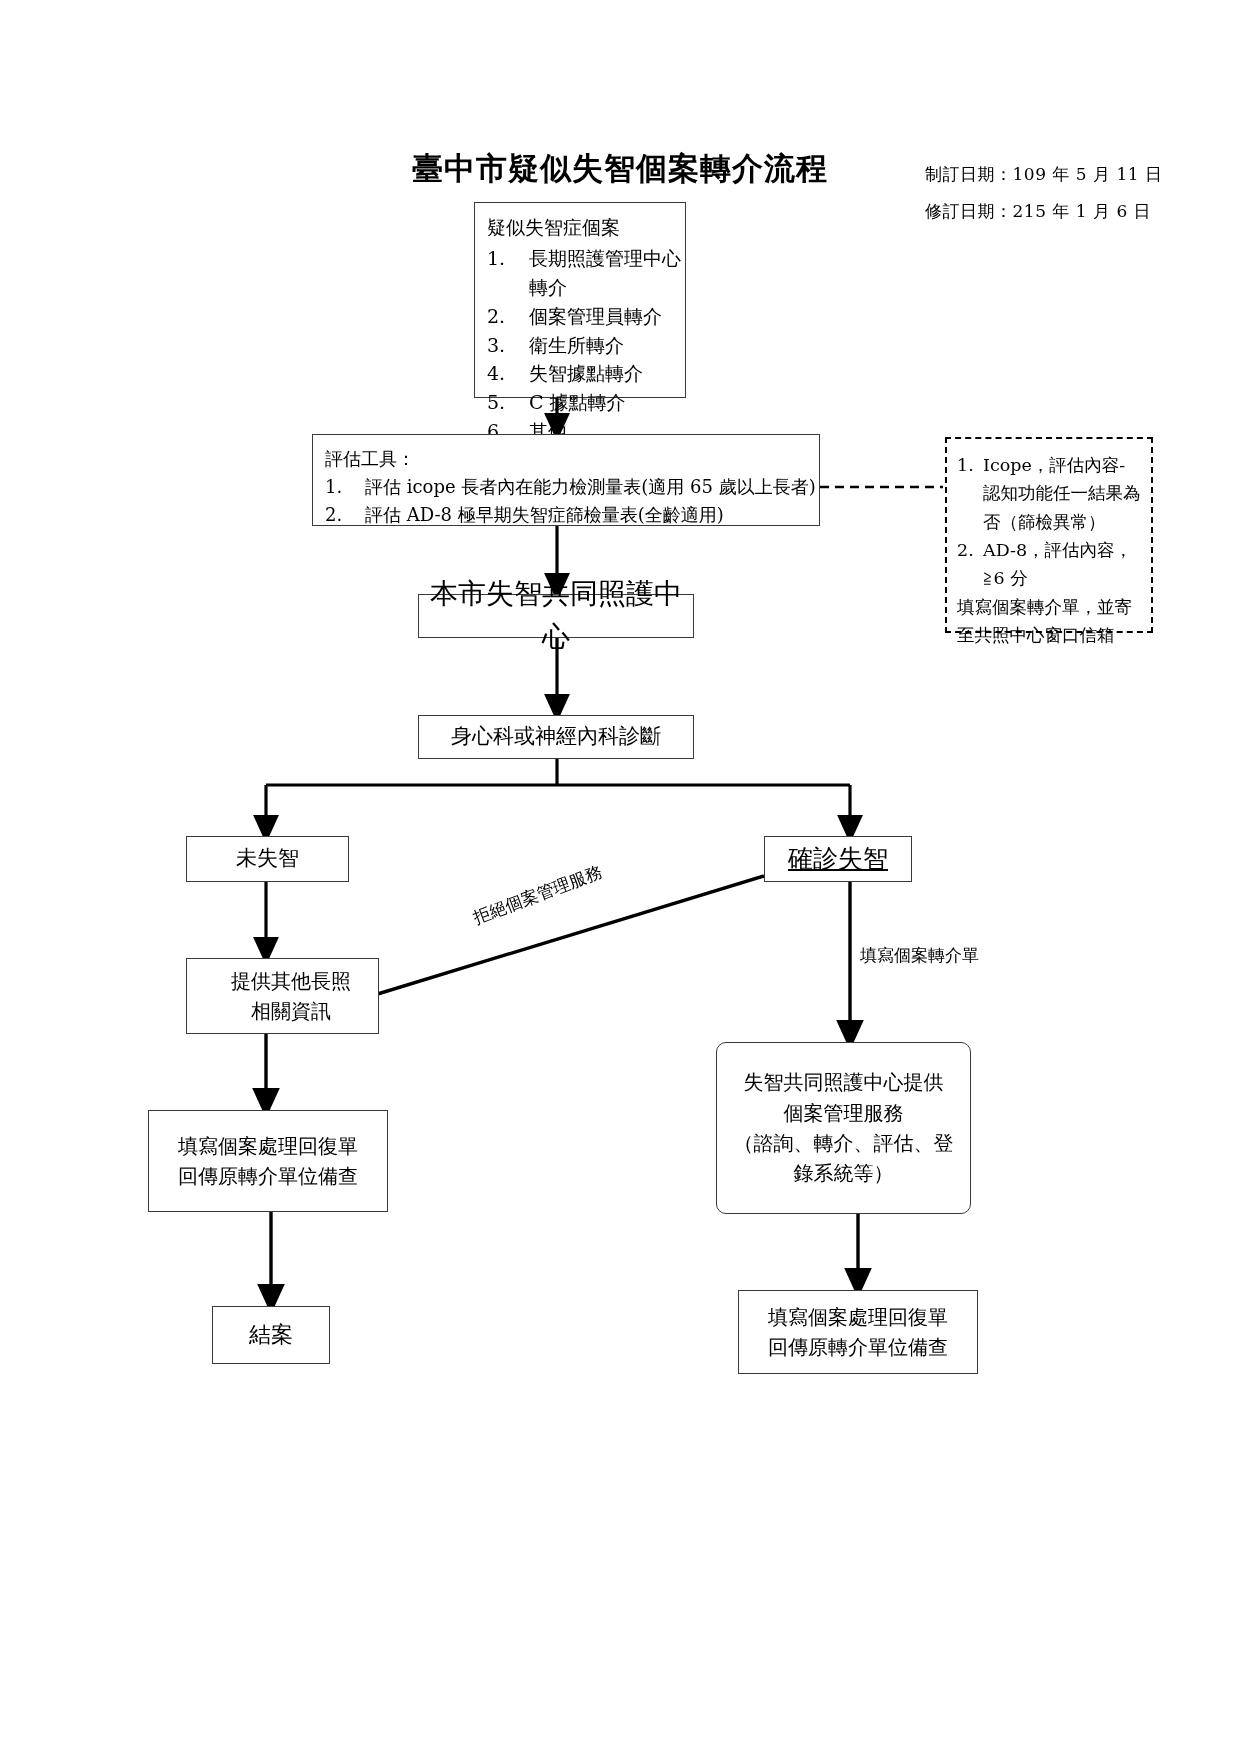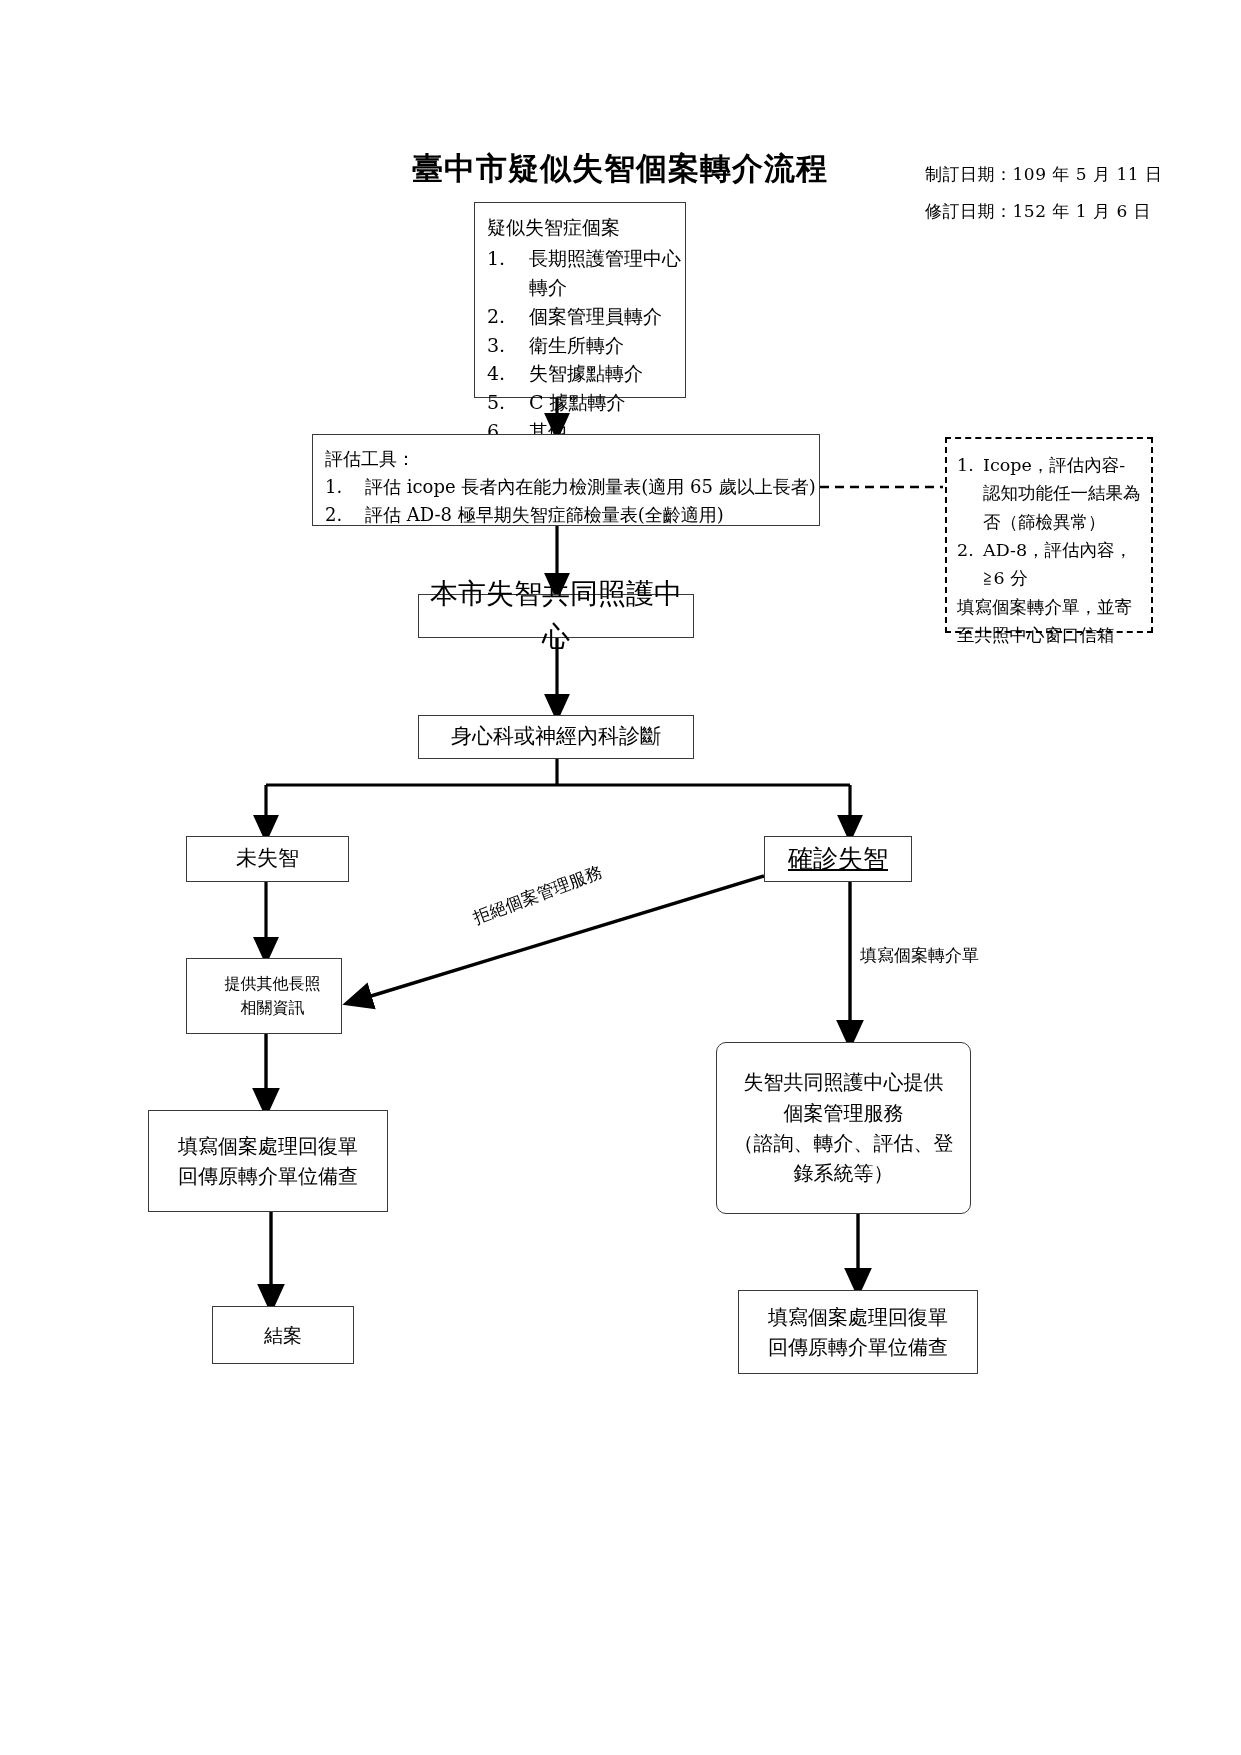--- a/index.html
+++ b/index.html
@@ -100,23 +100,23 @@
     font-size: 17.5px;
     line-height: 1.62;
   }
   #box-criteria ol.num > li .idx { width: 26px; }
   #box-criteria .tail { margin-top: 0px; }
 
   #box-center   { left: 418px; top: 594px; width: 276px; height: 44px; font-size: 28px; }
   #box-diagnose { left: 418px; top: 715px; width: 276px; height: 44px; font-size: 21px; }
   #box-no-dem   { left: 186px; top: 836px; width: 163px; height: 46px; font-size: 21px; }
   #box-dem      { left: 764px; top: 836px; width: 148px; height: 46px; font-size: 25px; text-decoration: underline; }
-  #box-other-info { left: 186px; top: 958px; width: 156px; height: 76px; font-size: 16px; padding-left: 17px; }
+  #box-other-info { left: 186px; top: 958px; width: 193px; height: 76px; font-size: 20px; padding-left: 17px; }
   #box-reply-l  { left: 148px; top: 1110px; width: 240px; height: 102px; font-size: 20px; }
-  #box-close    { left: 212px; top: 1306px; width: 142px; height: 58px; font-size: 19px; }
+  #box-close    { left: 212px; top: 1306px; width: 118px; height: 58px; font-size: 22px; }
   #box-services { left: 716px; top: 1042px; width: 255px; height: 172px; font-size: 20px; border-radius: 10px; }
   #box-reply-r  { left: 738px; top: 1290px; width: 240px; height: 84px; font-size: 20px; }
 
   
   .edge-label {
     font-size: 17px;
     white-space: nowrap;
     font-family: "DejaVu Serif", "Liberation Serif", serif;
   }
   #label-refuse {
@@ -133,21 +133,21 @@
     pointer-events: none;
   }
 </style>
 </head>
 <body>
 
 <div id="page">
 
   <div class="abs" id="title">臺中市疑似失智個案轉介流程</div>
   <div class="abs date-line" id="date-created">制訂日期：109 年 5 月 11 日</div>
-  <div class="abs date-line" id="date-revised">修訂日期：152 年 1 月 6 日</div>
+  <div class="abs date-line" id="date-revised">修訂日期：215 年 1 月 6 日</div>
 
   <svg class="overlay" viewBox="0 0 1241 1755" xmlns="http://www.w3.org/2000/svg">
     <defs>
       <marker id="ah" markerWidth="9" markerHeight="9" refX="4.2" refY="4.5" orient="auto" markerUnits="strokeWidth">
         <path d="M0,0.4 L9,4.5 L0,8.6 z" fill="#000000"></path>
       </marker>
     </defs>
 
     <line x1="557" y1="398" x2="557" y2="426" stroke="#000000" stroke-width="3.2" marker-end="url(#ah)"></line>
 

